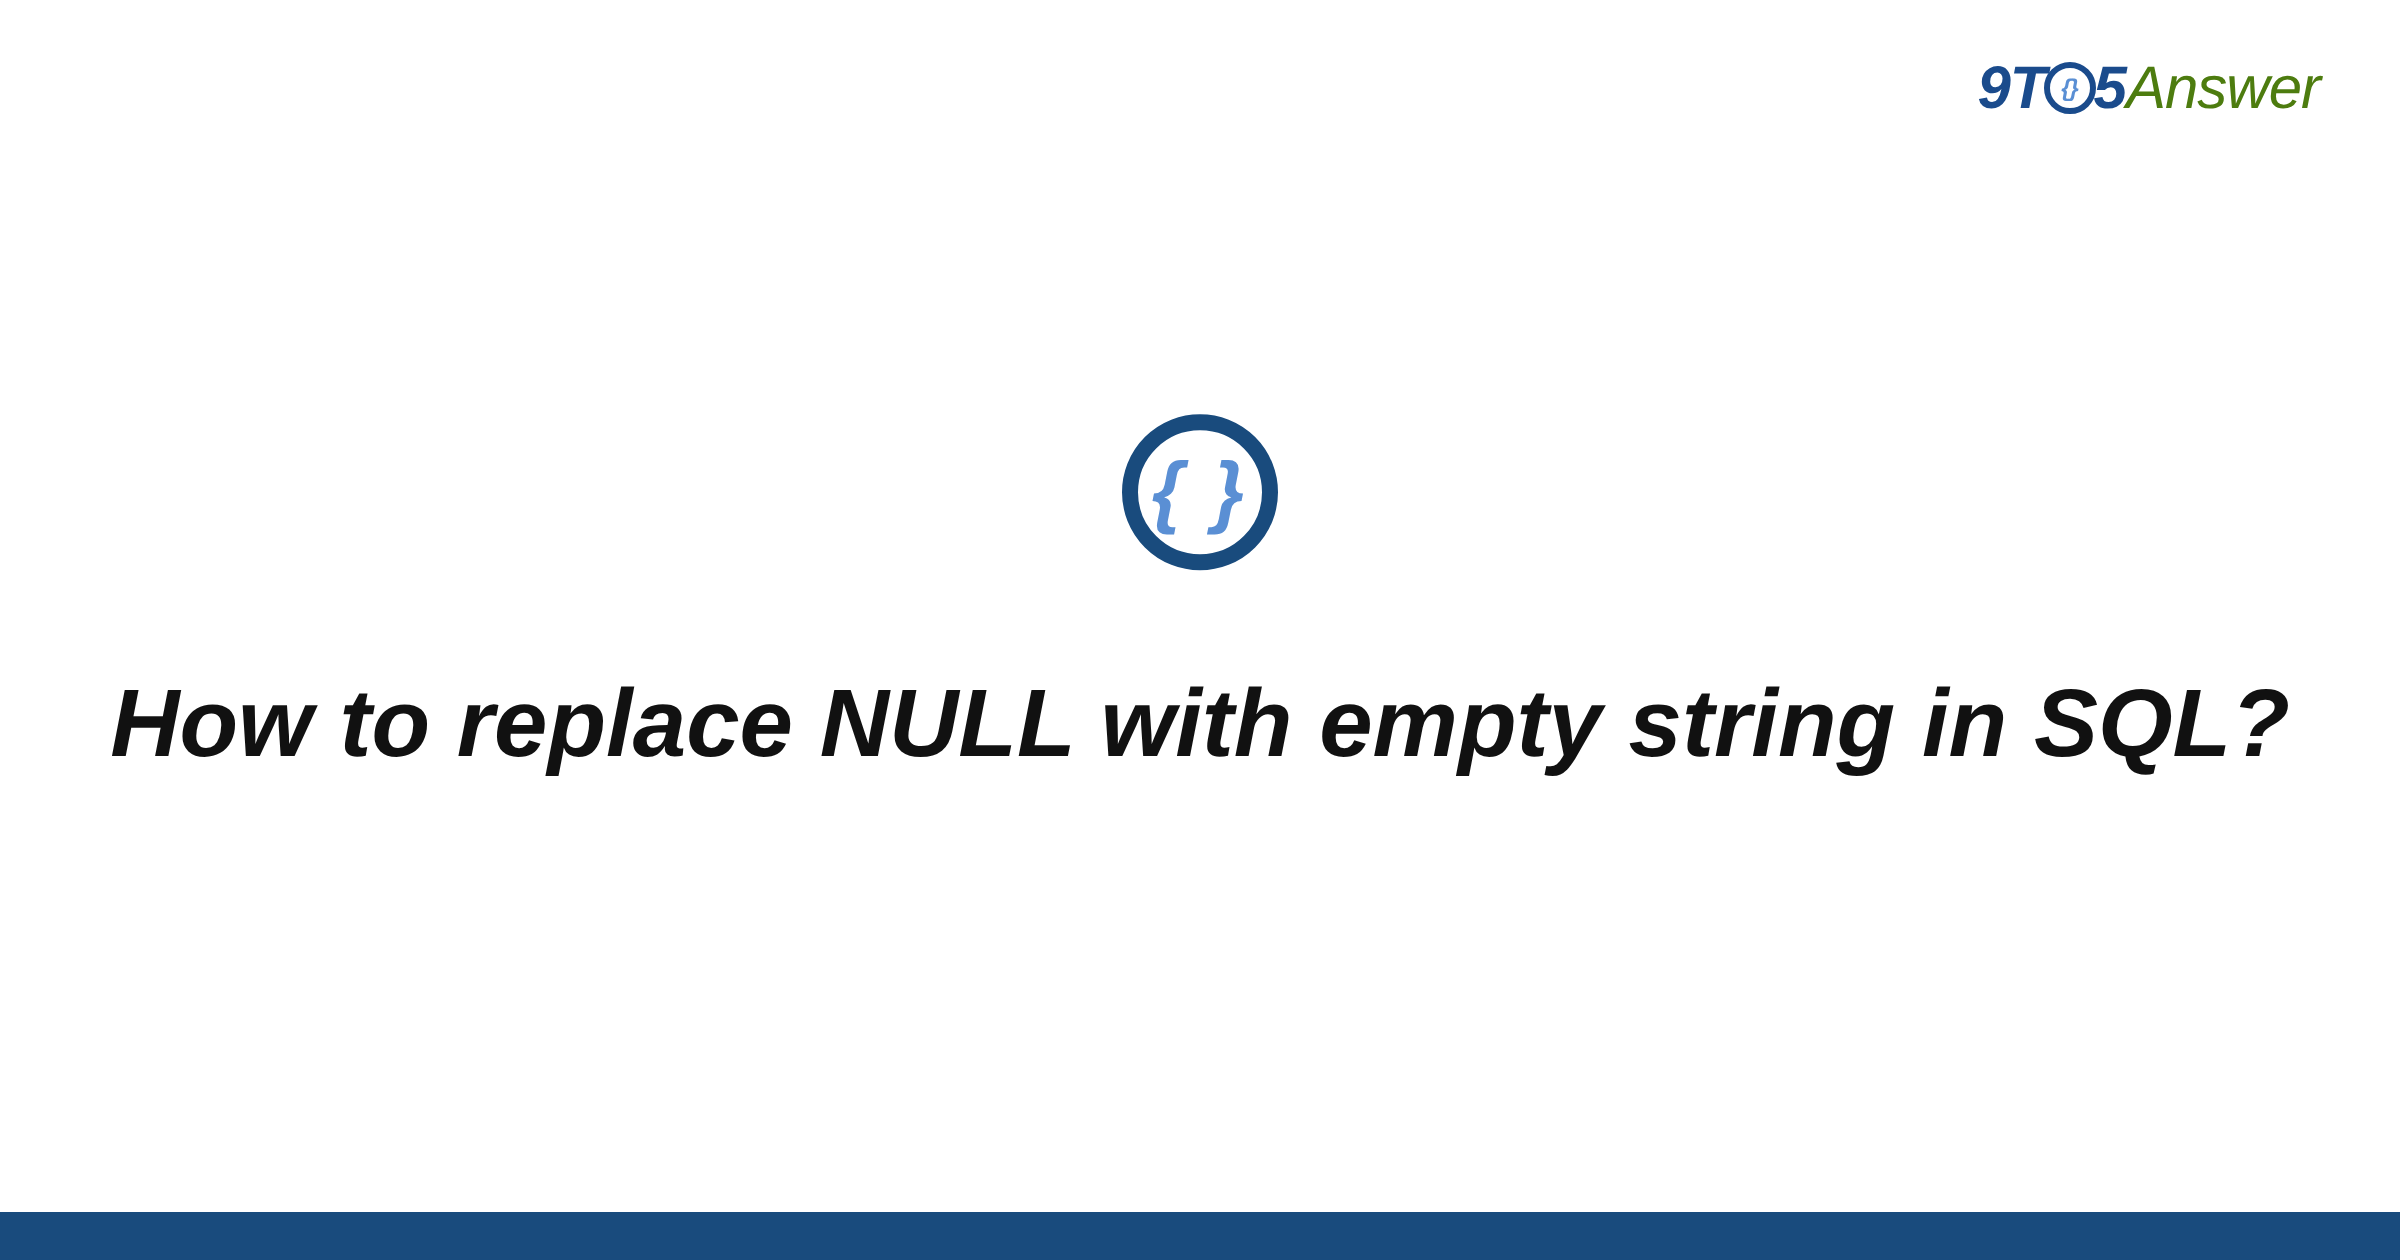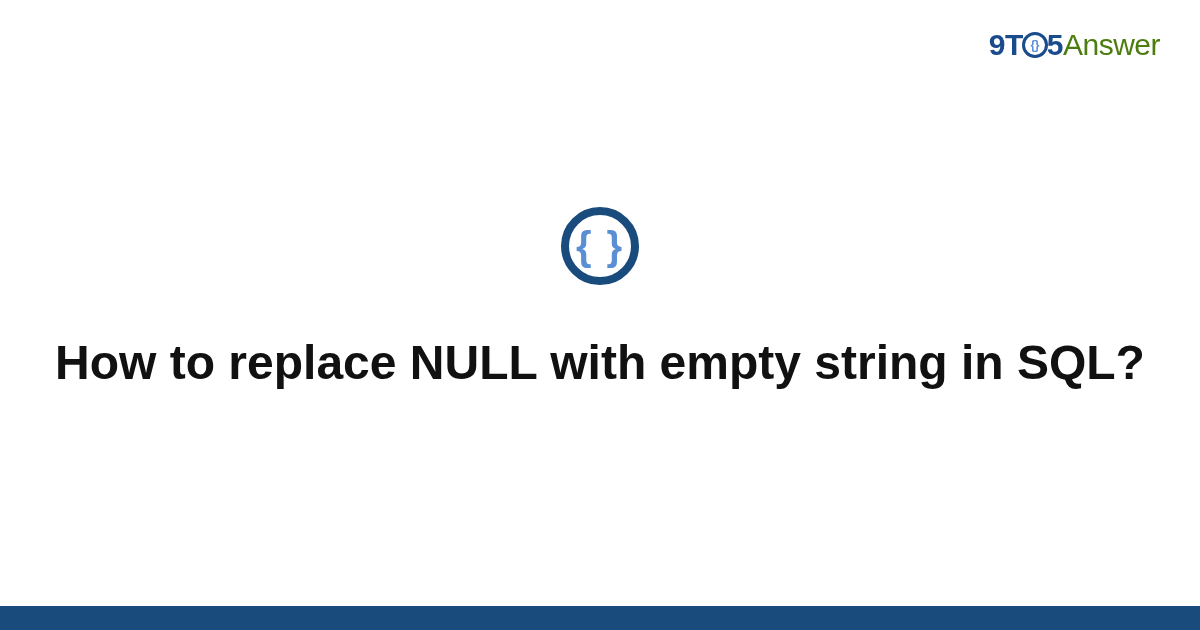--- a/index.html
+++ b/index.html
@@ -1,18 +1,19 @@
 <!DOCTYPE html>
 <html><head>
   <meta charset="utf-8">
   <style>
     * {
       margin: 0;
       padding: 0;
       box-sizing: border-box;
+      font-style: italic;
     }
     body {
       width: 1200px;
       height: 630px;
       background: #ffffff;
       font-family: Arial, Helvetica, sans-serif;
       position: relative;
       overflow: hidden;
     }
     .brand {

